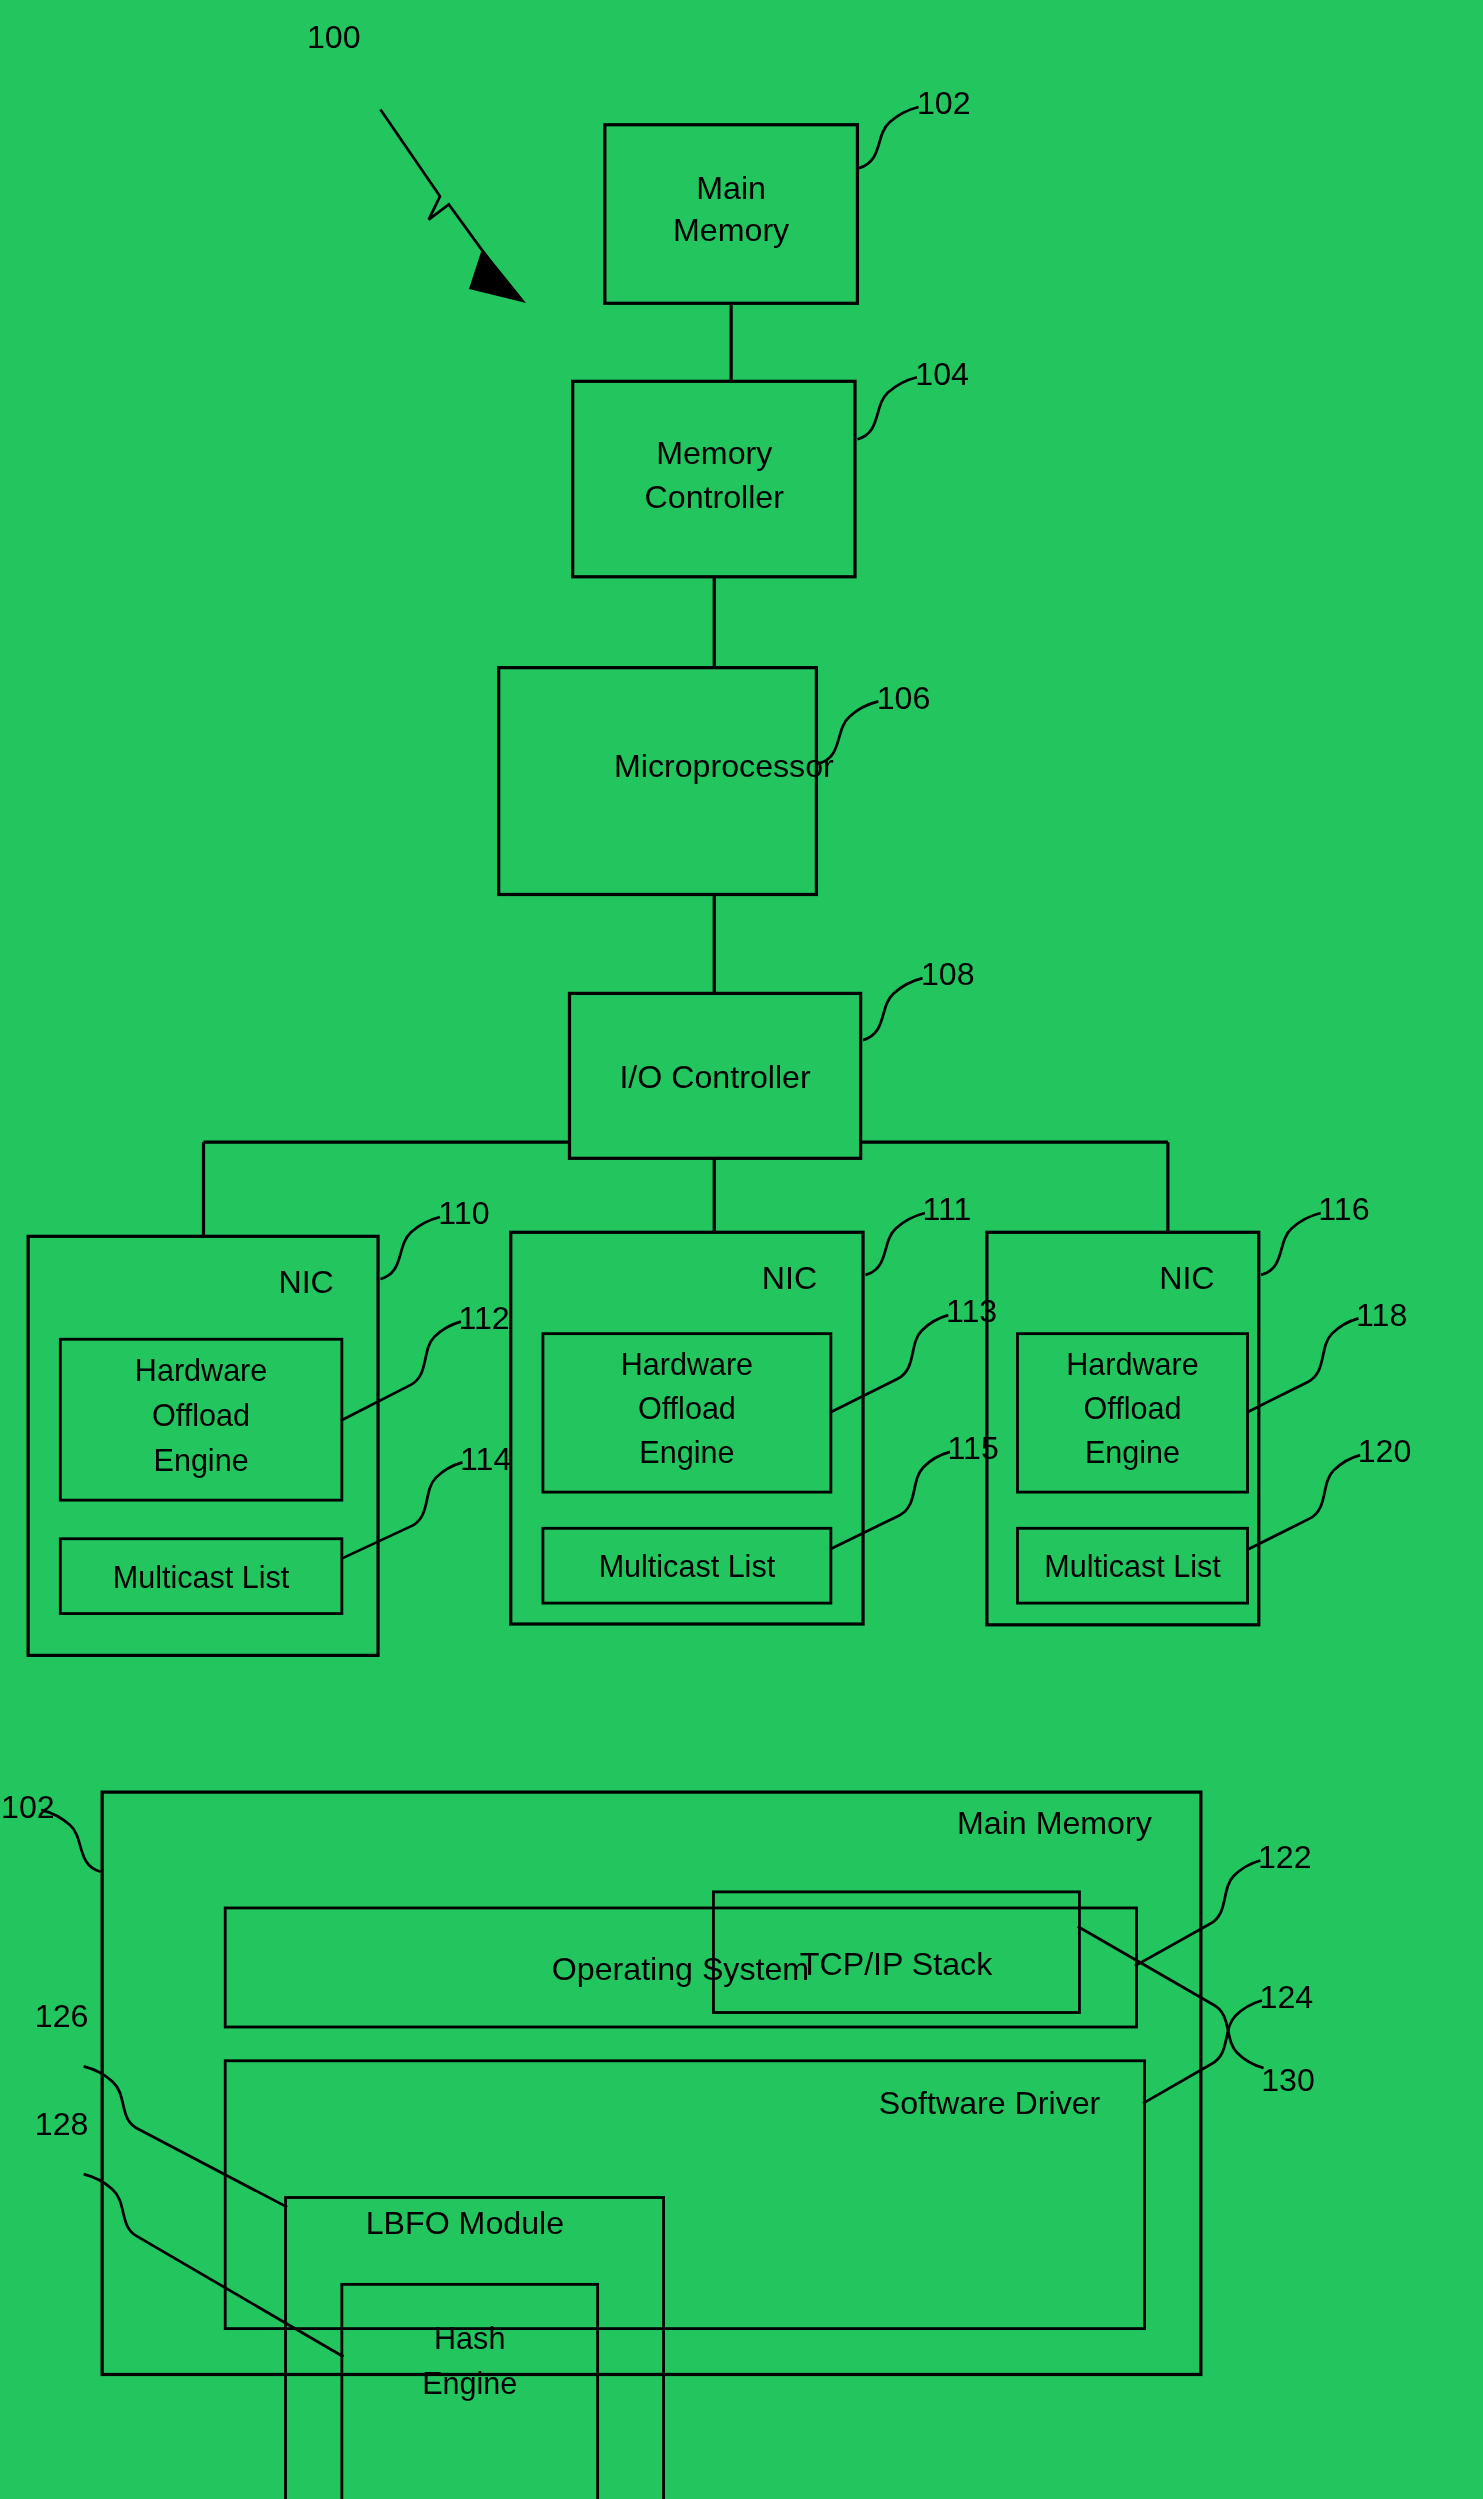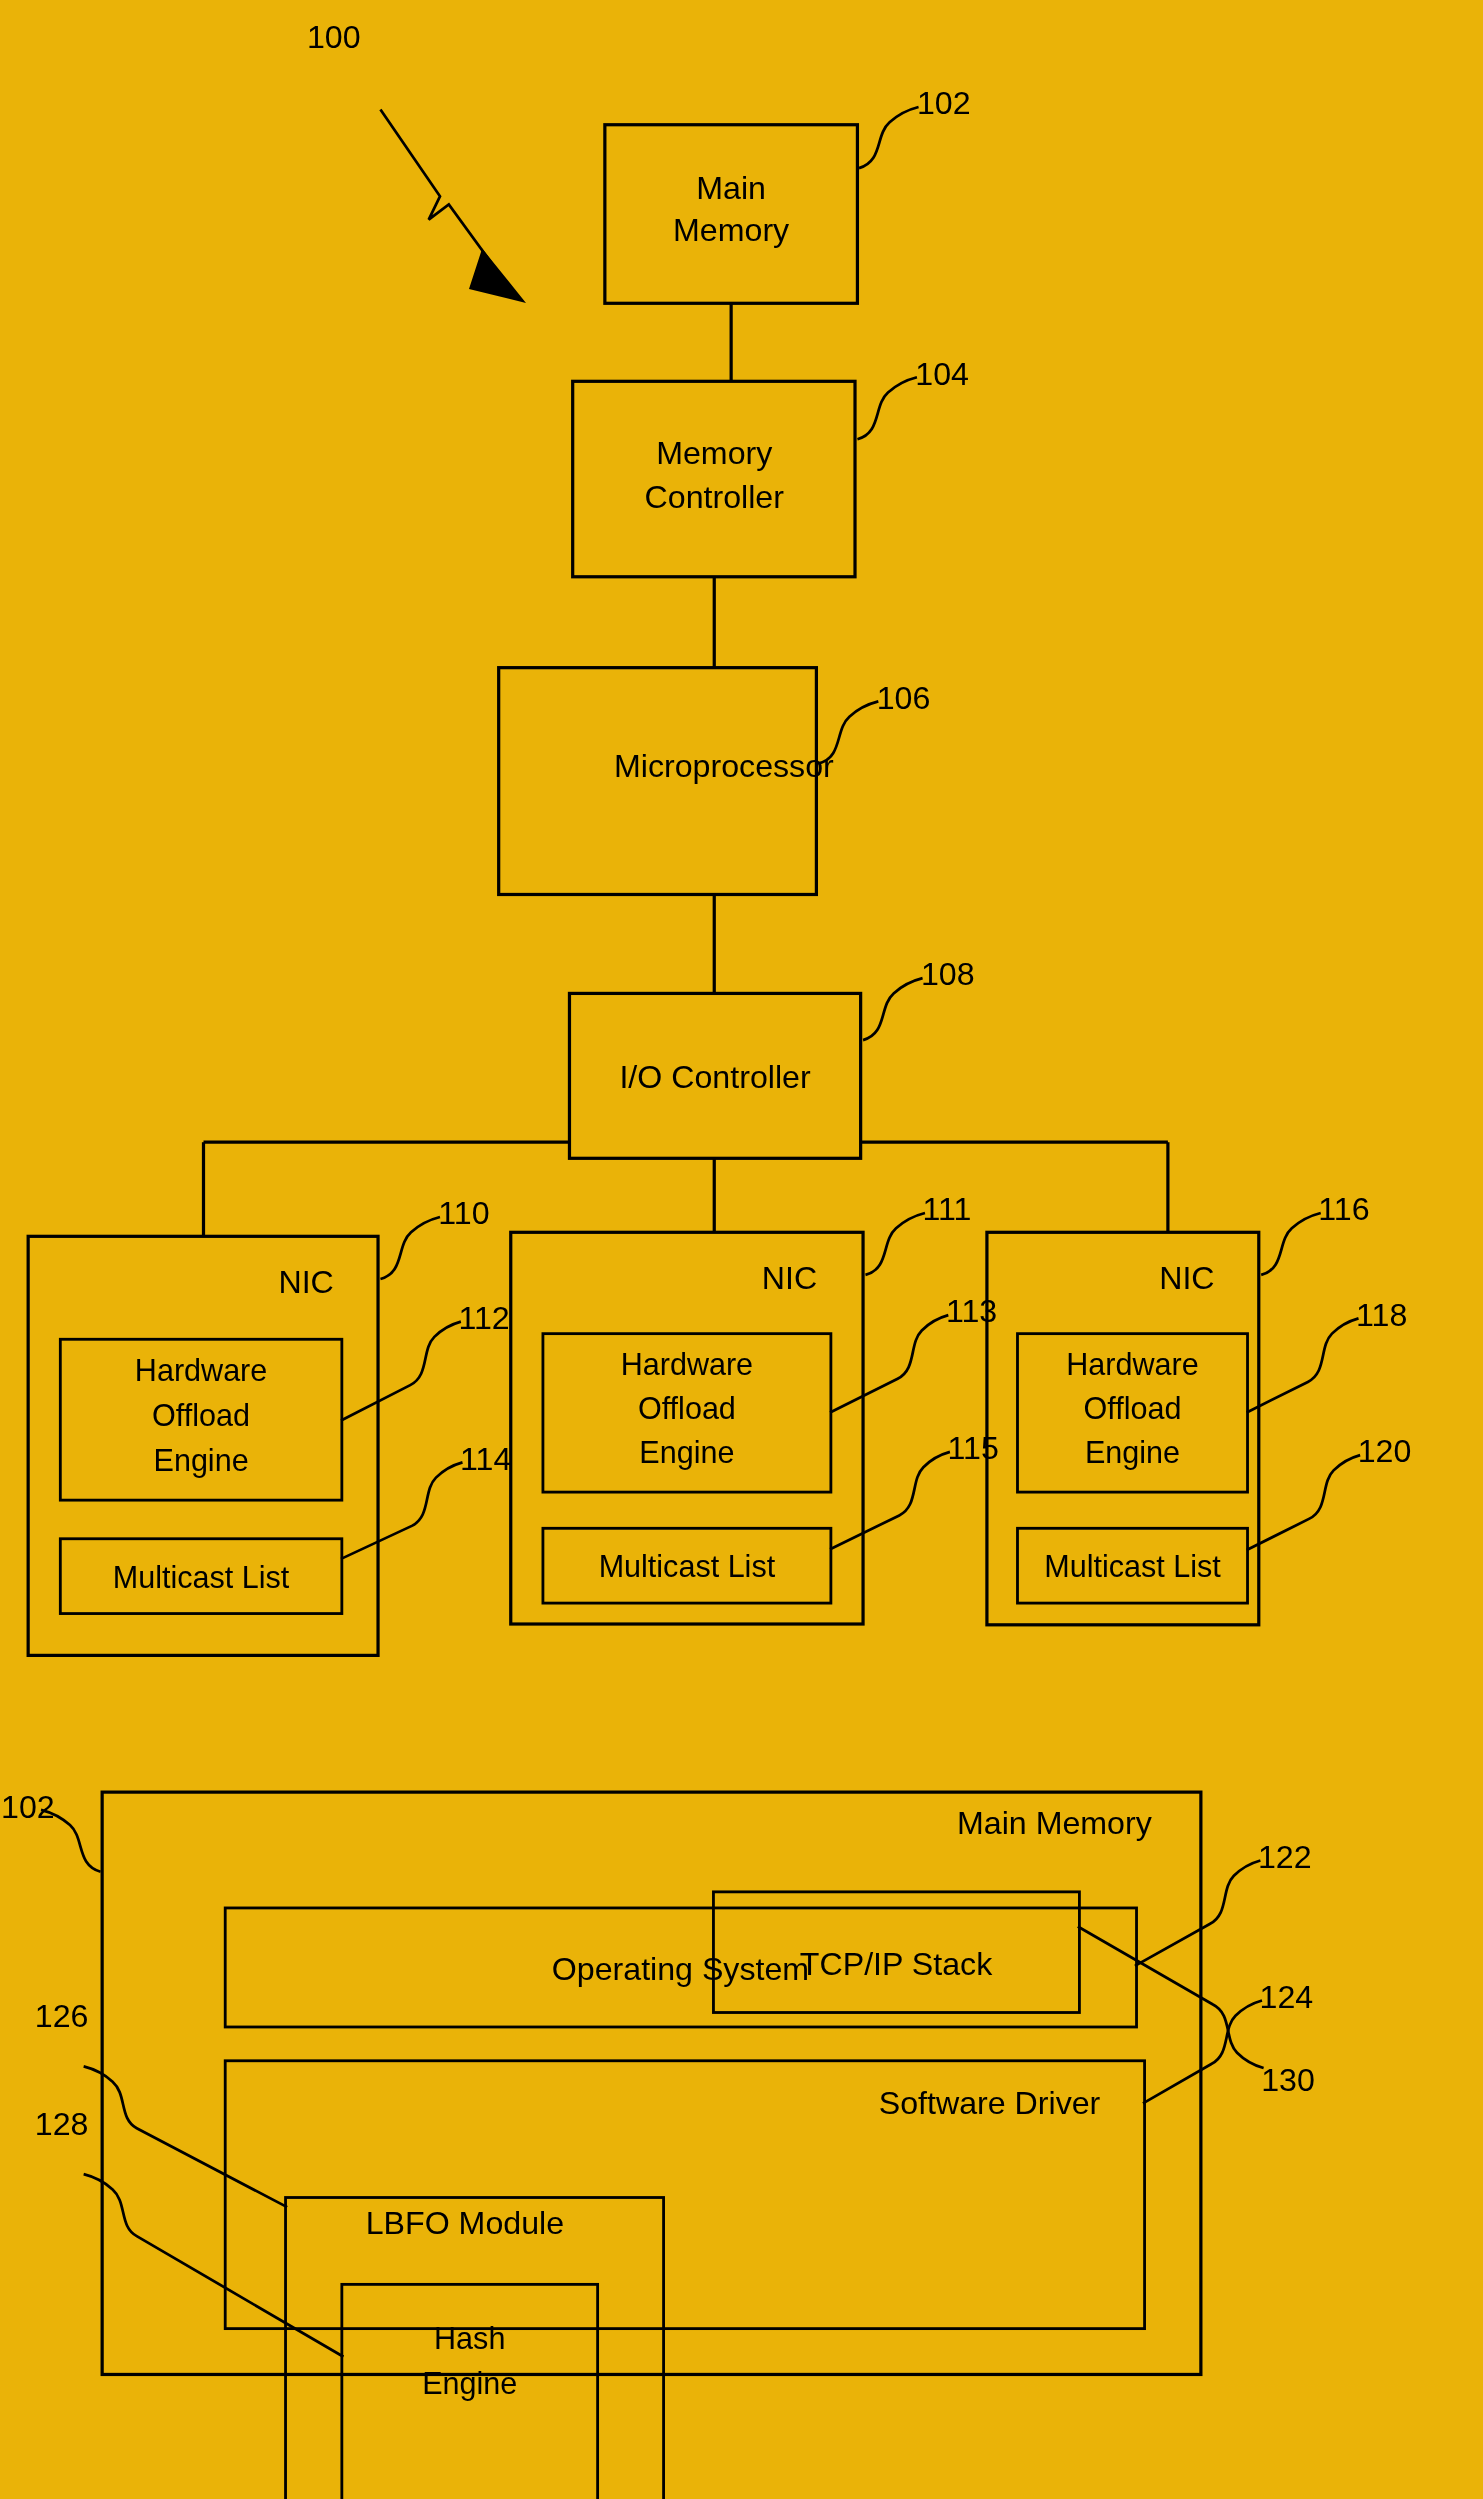--- a/index.html
+++ b/index.html
@@ -4,21 +4,21 @@
 <style>
   html, body {
     margin: 0;
     padding: 0;
     background: #ffffff;
   }
   #page {
     position: relative;
     width: 1484px;
     height: 2500px;
-    background: #eab308;
+    background: #22c55e;
     font-family: "Liberation Sans", sans-serif;
     overflow: hidden;
   }
   svg.layer {
     position: absolute;
     left: 0;
     top: 0;
     width: 1484px;
     height: 2500px;
   }

